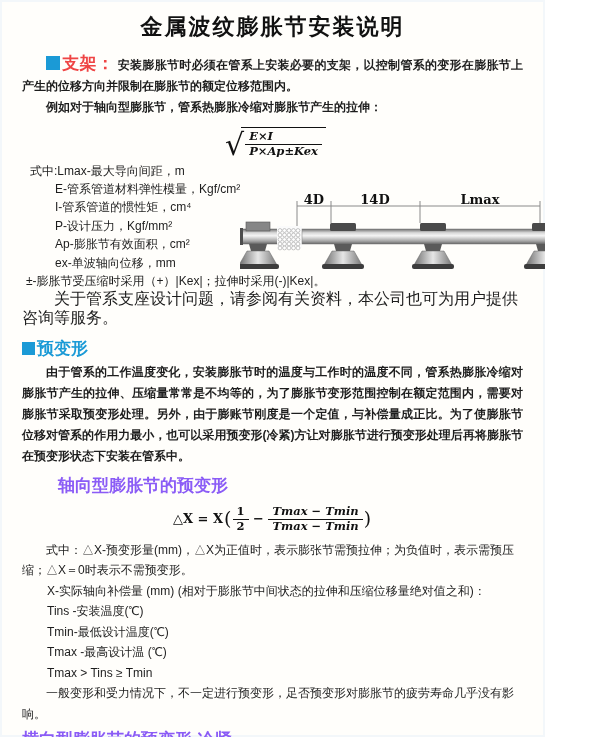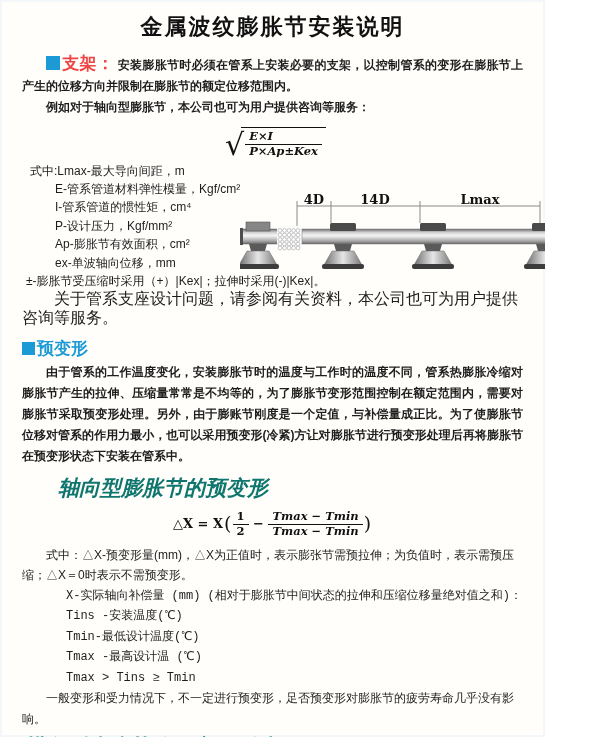--- a/index.html
+++ b/index.html
@@ -35,40 +35,40 @@
   .bigp{font-size:19px;font-weight:normal;vertical-align:-2px;padding:0 1px;}
   
   .defs1{margin:3px 0 0 30px;font-size:12px;line-height:18.4px;}
   .defs1 .ind{margin-left:25px;}
   .pm-line{margin:0 22px 0 26px;font-size:12px;line-height:18.4px;}
   .closing{margin:0 22px;font-size:16px;line-height:18.4px;}
   
   .diagram{position:absolute;left:240px;top:193px;width:356px;height:98px;}
   
   .sec-header{margin:10px 0 2px 22px;color:#1b9ad6;font-size:17px;font-weight:bold;}
-  .sub-header{color:#0f766e;font-size:21px;font-weight:bold;font-style:italic;}
+  .sub-header{color:#8b5cf6;font-size:17px;font-weight:bold;}
   .axial-header{margin:7px 0 2px 58px;}
   .lateral-header{margin:4px 0 0 22px;}
   .f2{margin:8px 0 6px;font-size:13px;}
   .f3{margin:10px 0 8px;font-size:13px;}
   .defs2{margin:2px 22px 0;font-size:12px;line-height:20.5px;}
-  .defs2 .ind{margin-left:44px;font-family:Liberation Mono, monospace;}
+  .defs2 .ind{margin-left:25px;}
 </style>
 </head>
 <body>
 
 <div class="page">
 
   <div class="title">金属波纹膨胀节安装说明</div>
 
   <p class="para p-bold indent2 para1">
     <span class="sec-inline"><span class="sq"></span><span>支架：</span></span>
     <span>安装膨胀节时必须在管系上安装必要的支架，以控制管系的变形在膨胀节上产生的位移方向并限制在膨胀节的额定位移范围内。</span>
   </p>
-  <p class="para p-bold indent2">例如对于轴向型膨胀节，本公司也可为用户提供咨询等服务：</p>
+  <p class="para p-bold indent2">例如对于轴向型膨胀节，管系热膨胀冷缩对膨胀节产生的拉伸：</p>
 
   <div class="formula f1">
     <span class="sqrt-group">
         <span class="sqrt-sign">√</span>
         <span class="sqrt-body"><span class="frac it">
             <span class="fnum">E×I</span>
             <span class="fden">P×Ap±Kex</span>
           </span></span>
       </span>
   </div>

